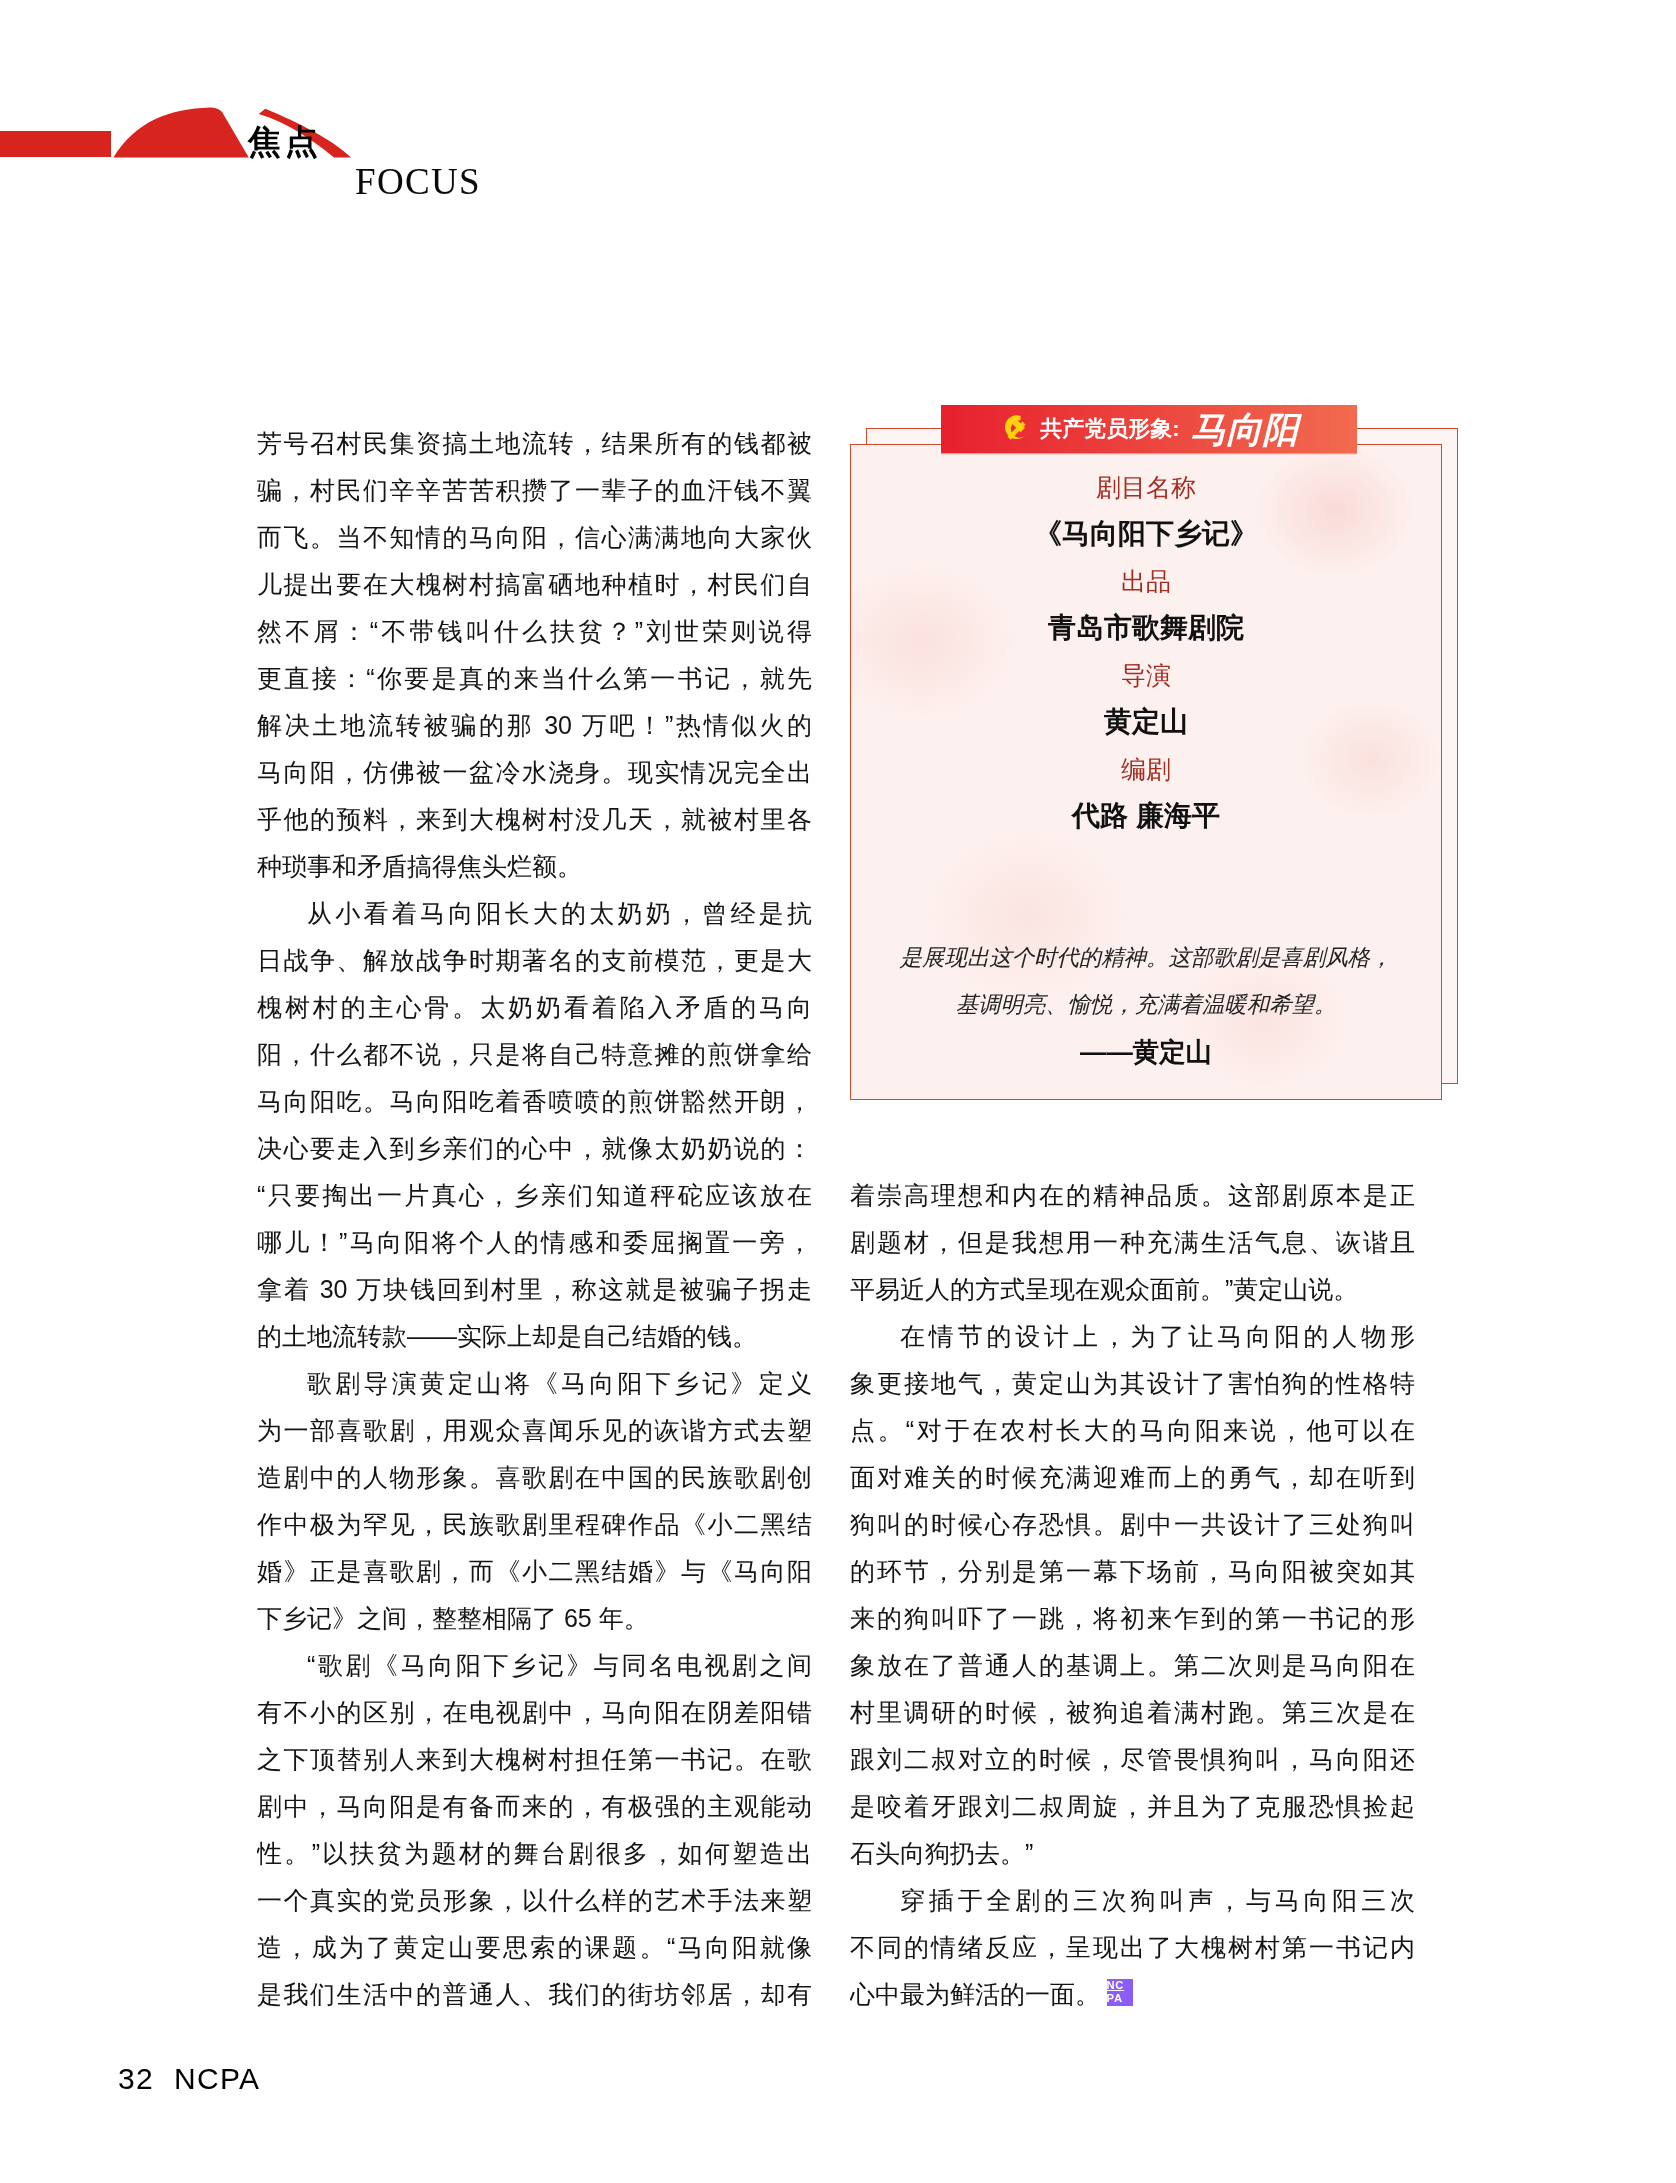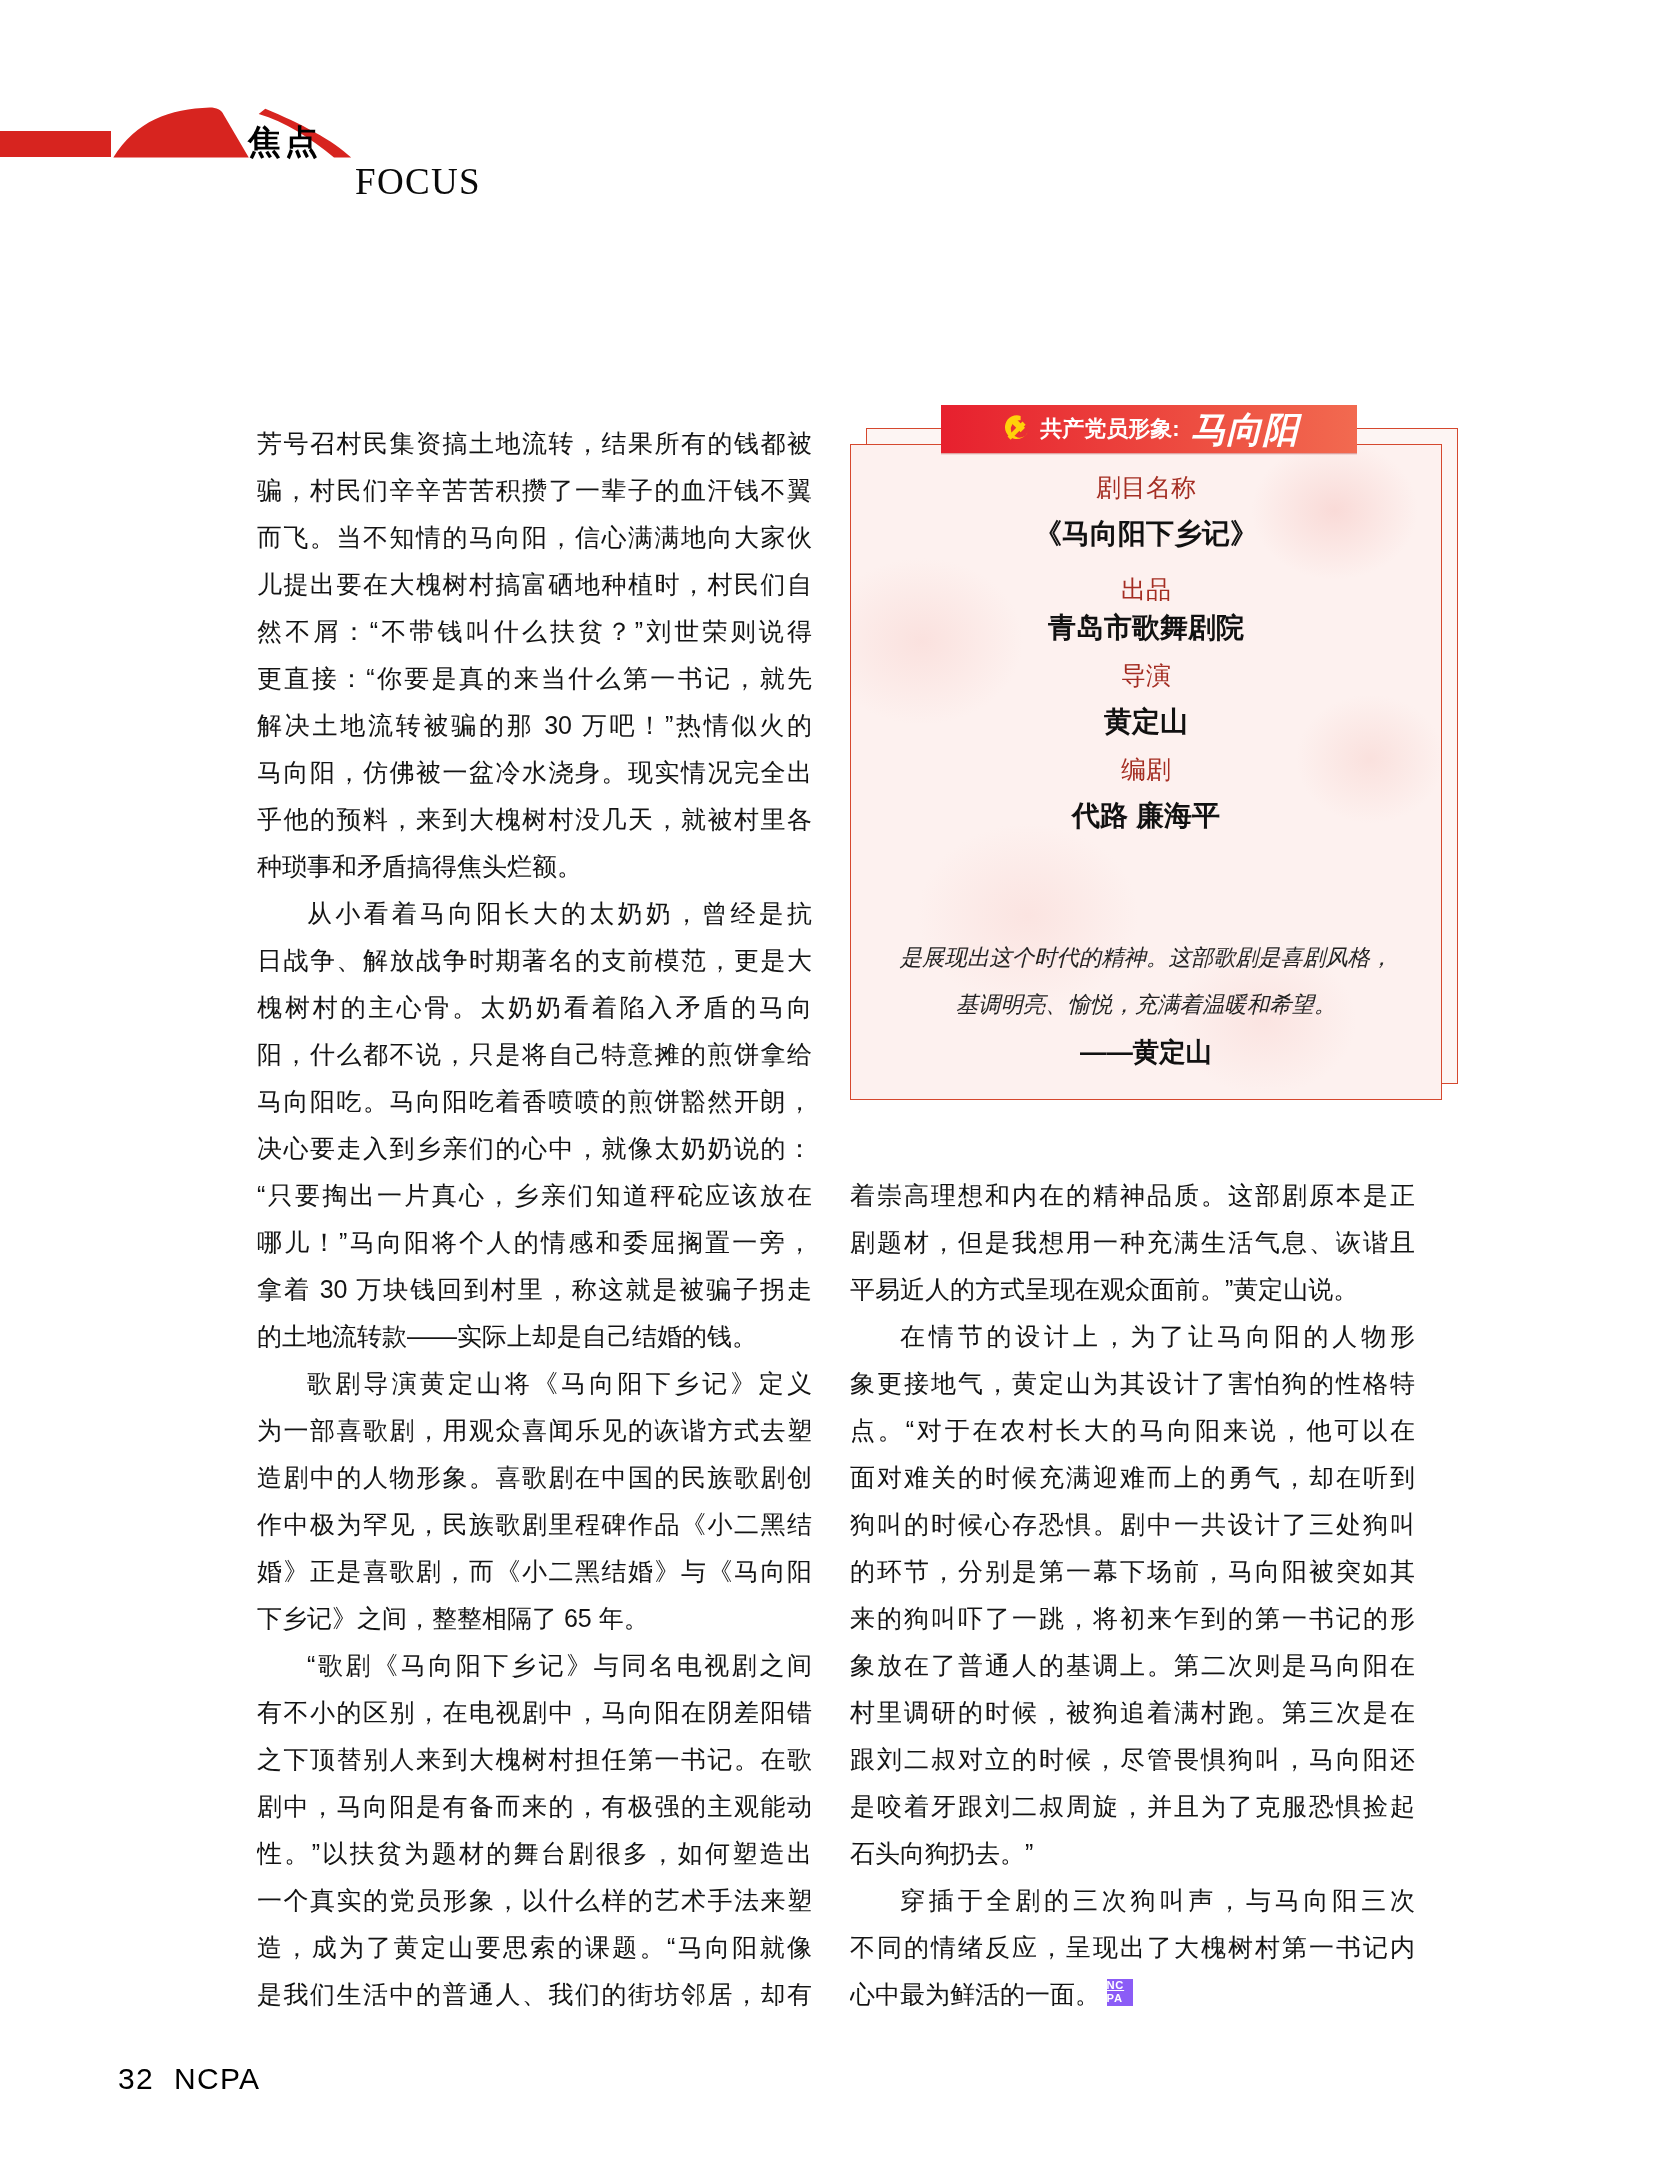--- a/index.html
+++ b/index.html
@@ -69,21 +69,21 @@
   <path d="M 232 4 C 285 26, 335 52, 362 78 L 336 78 C 300 48, 262 24, 222 12 Z" fill="#d7241f"></path>
 </svg>
 <div id="sec-cn">焦点</div>
 <div id="sec-en">FOCUS</div>
 
 <div id="card-back"></div>
 <div id="card-front"></div>
 <div id="card-rows">
     <div class="card-row label" style="top: 22.4px;">剧目名称</div>
     <div class="card-row value" style="top: 69px;">《马向阳下乡记》</div>
-    <div class="card-row label" style="top: 124px;">出品</div>
+    <div class="card-row label" style="top: 116px;">出品</div>
     <div class="card-row value" style="top: 163px;">青岛市歌舞剧院</div>
     <div class="card-row label" style="top: 210px;">导演</div>
     <div class="card-row value" style="top: 257px;">黄定山</div>
     <div class="card-row label" style="top: 304px;">编剧</div>
     <div class="card-row value" style="top: 351px;">代路 廉海平</div>
     <div class="card-row quote" style="top: 540px;">基调明亮、愉悦，充满着温暖和希望。</div>
     <div class="card-row quote" style="top: 493px;">是展现出这个时代的精神。这部歌剧是喜剧风格，</div>
     <div class="card-row attr" style="top: 587px;">——黄定山</div>
   </div>
 <div id="card-banner">

